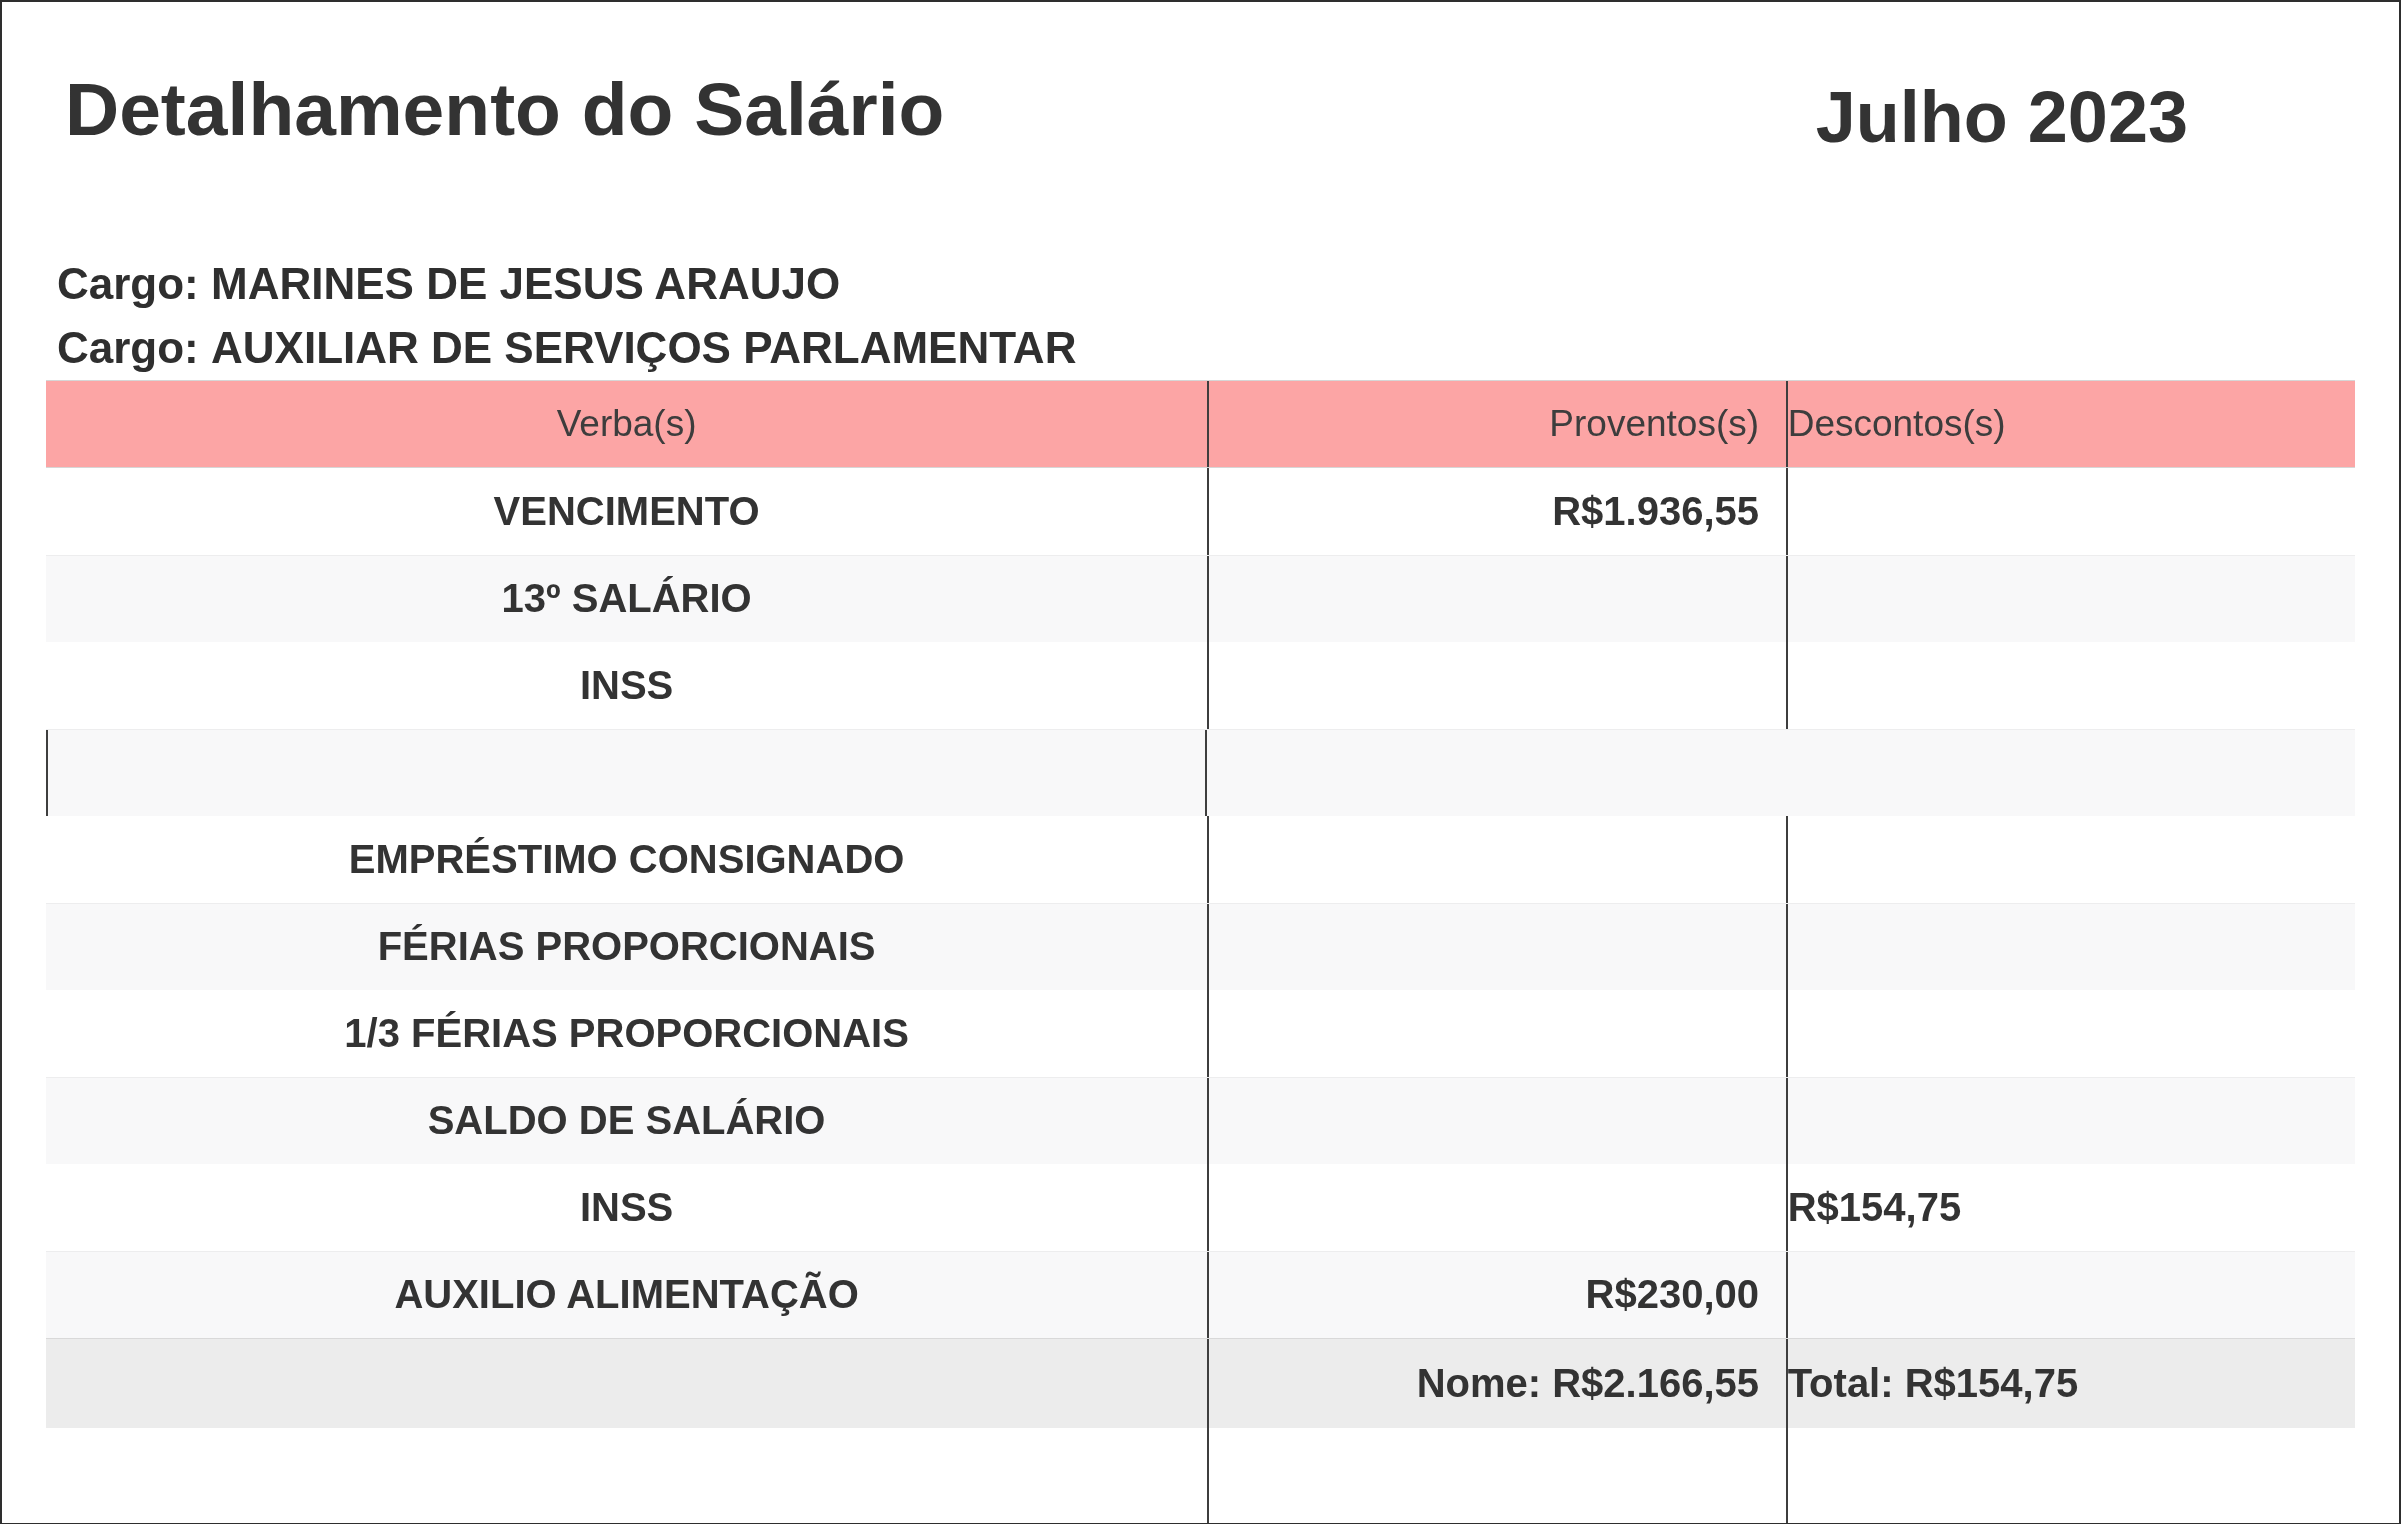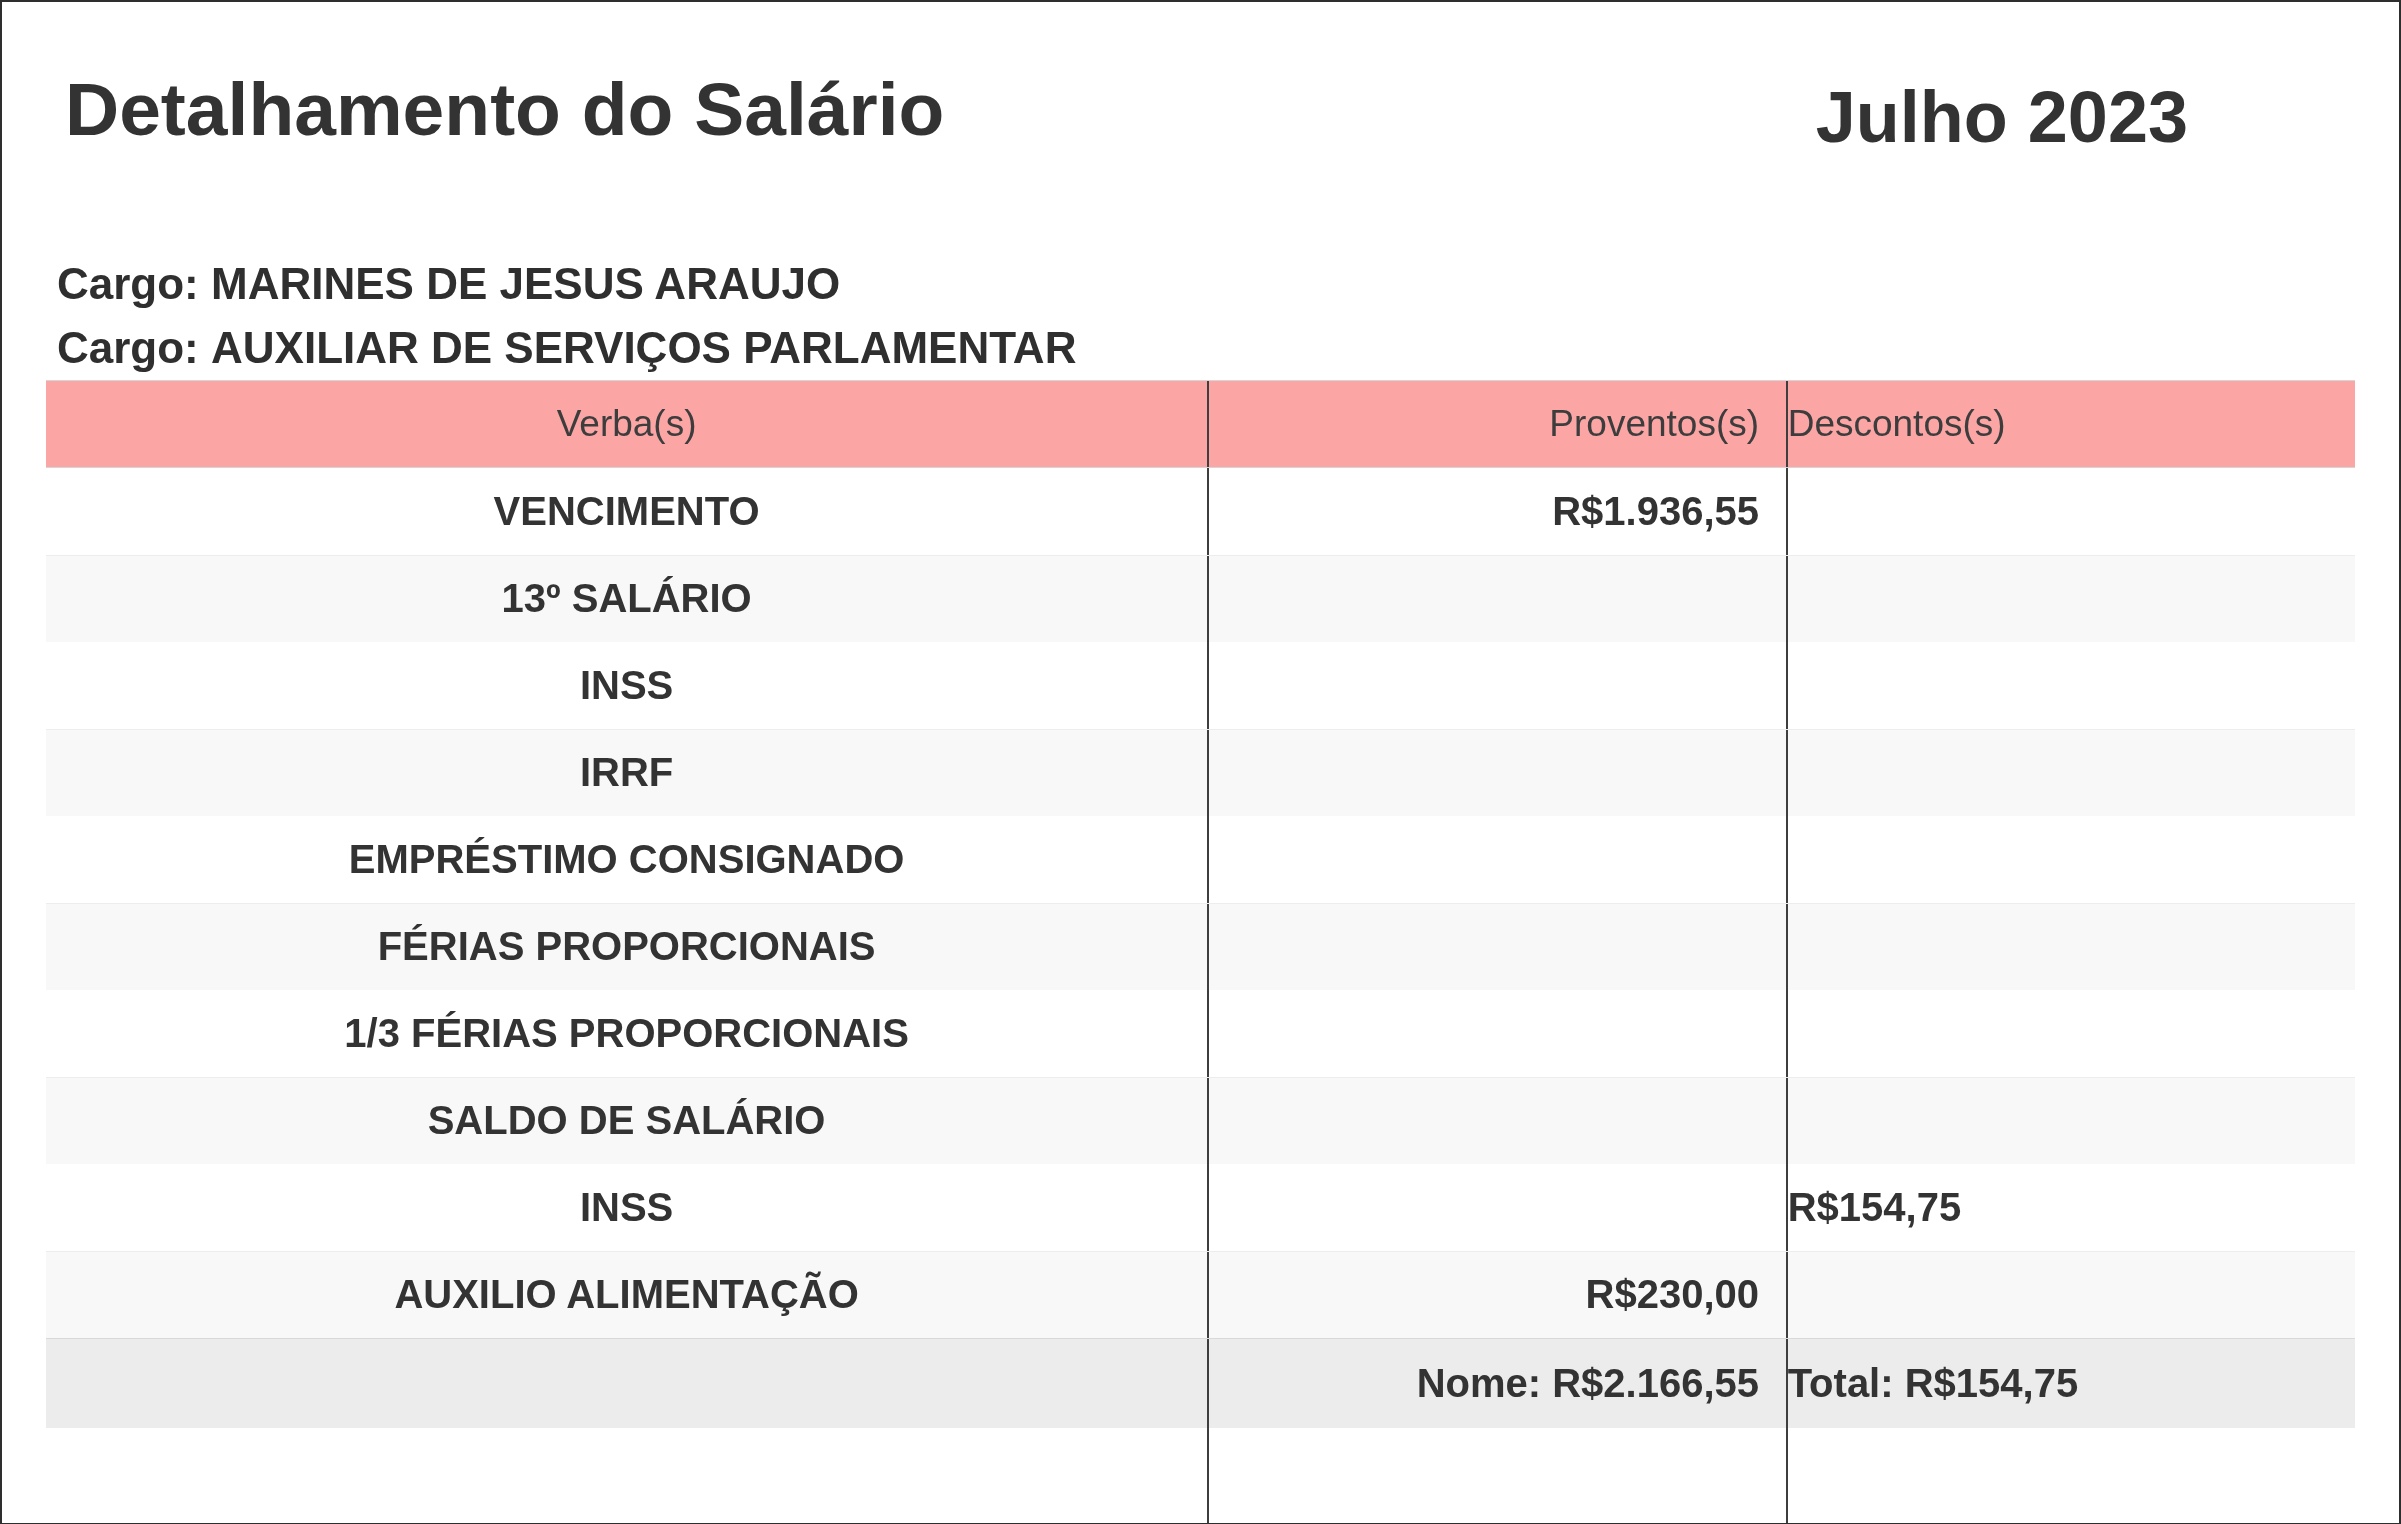--- a/index.html
+++ b/index.html
@@ -172,21 +172,20 @@
         <div class="row row-data">
     <div class="cell c-first">INSS</div>
     <div class="cell c-mid">
       <span></span>
     </div>
     <div class="cell c-last">
       <span></span>
     </div>
   </div>
         <div class="row row-data stripe">
-    <div class="cell c-first">IRRF</div>
     <div class="cell c-mid">
       <span></span>
     </div>
     <div class="cell c-last">
       <span></span>
     </div>
   </div>
         <div class="row row-data">
     <div class="cell c-first">EMPRÉSTIMO CONSIGNADO</div>
     <div class="cell c-mid">

